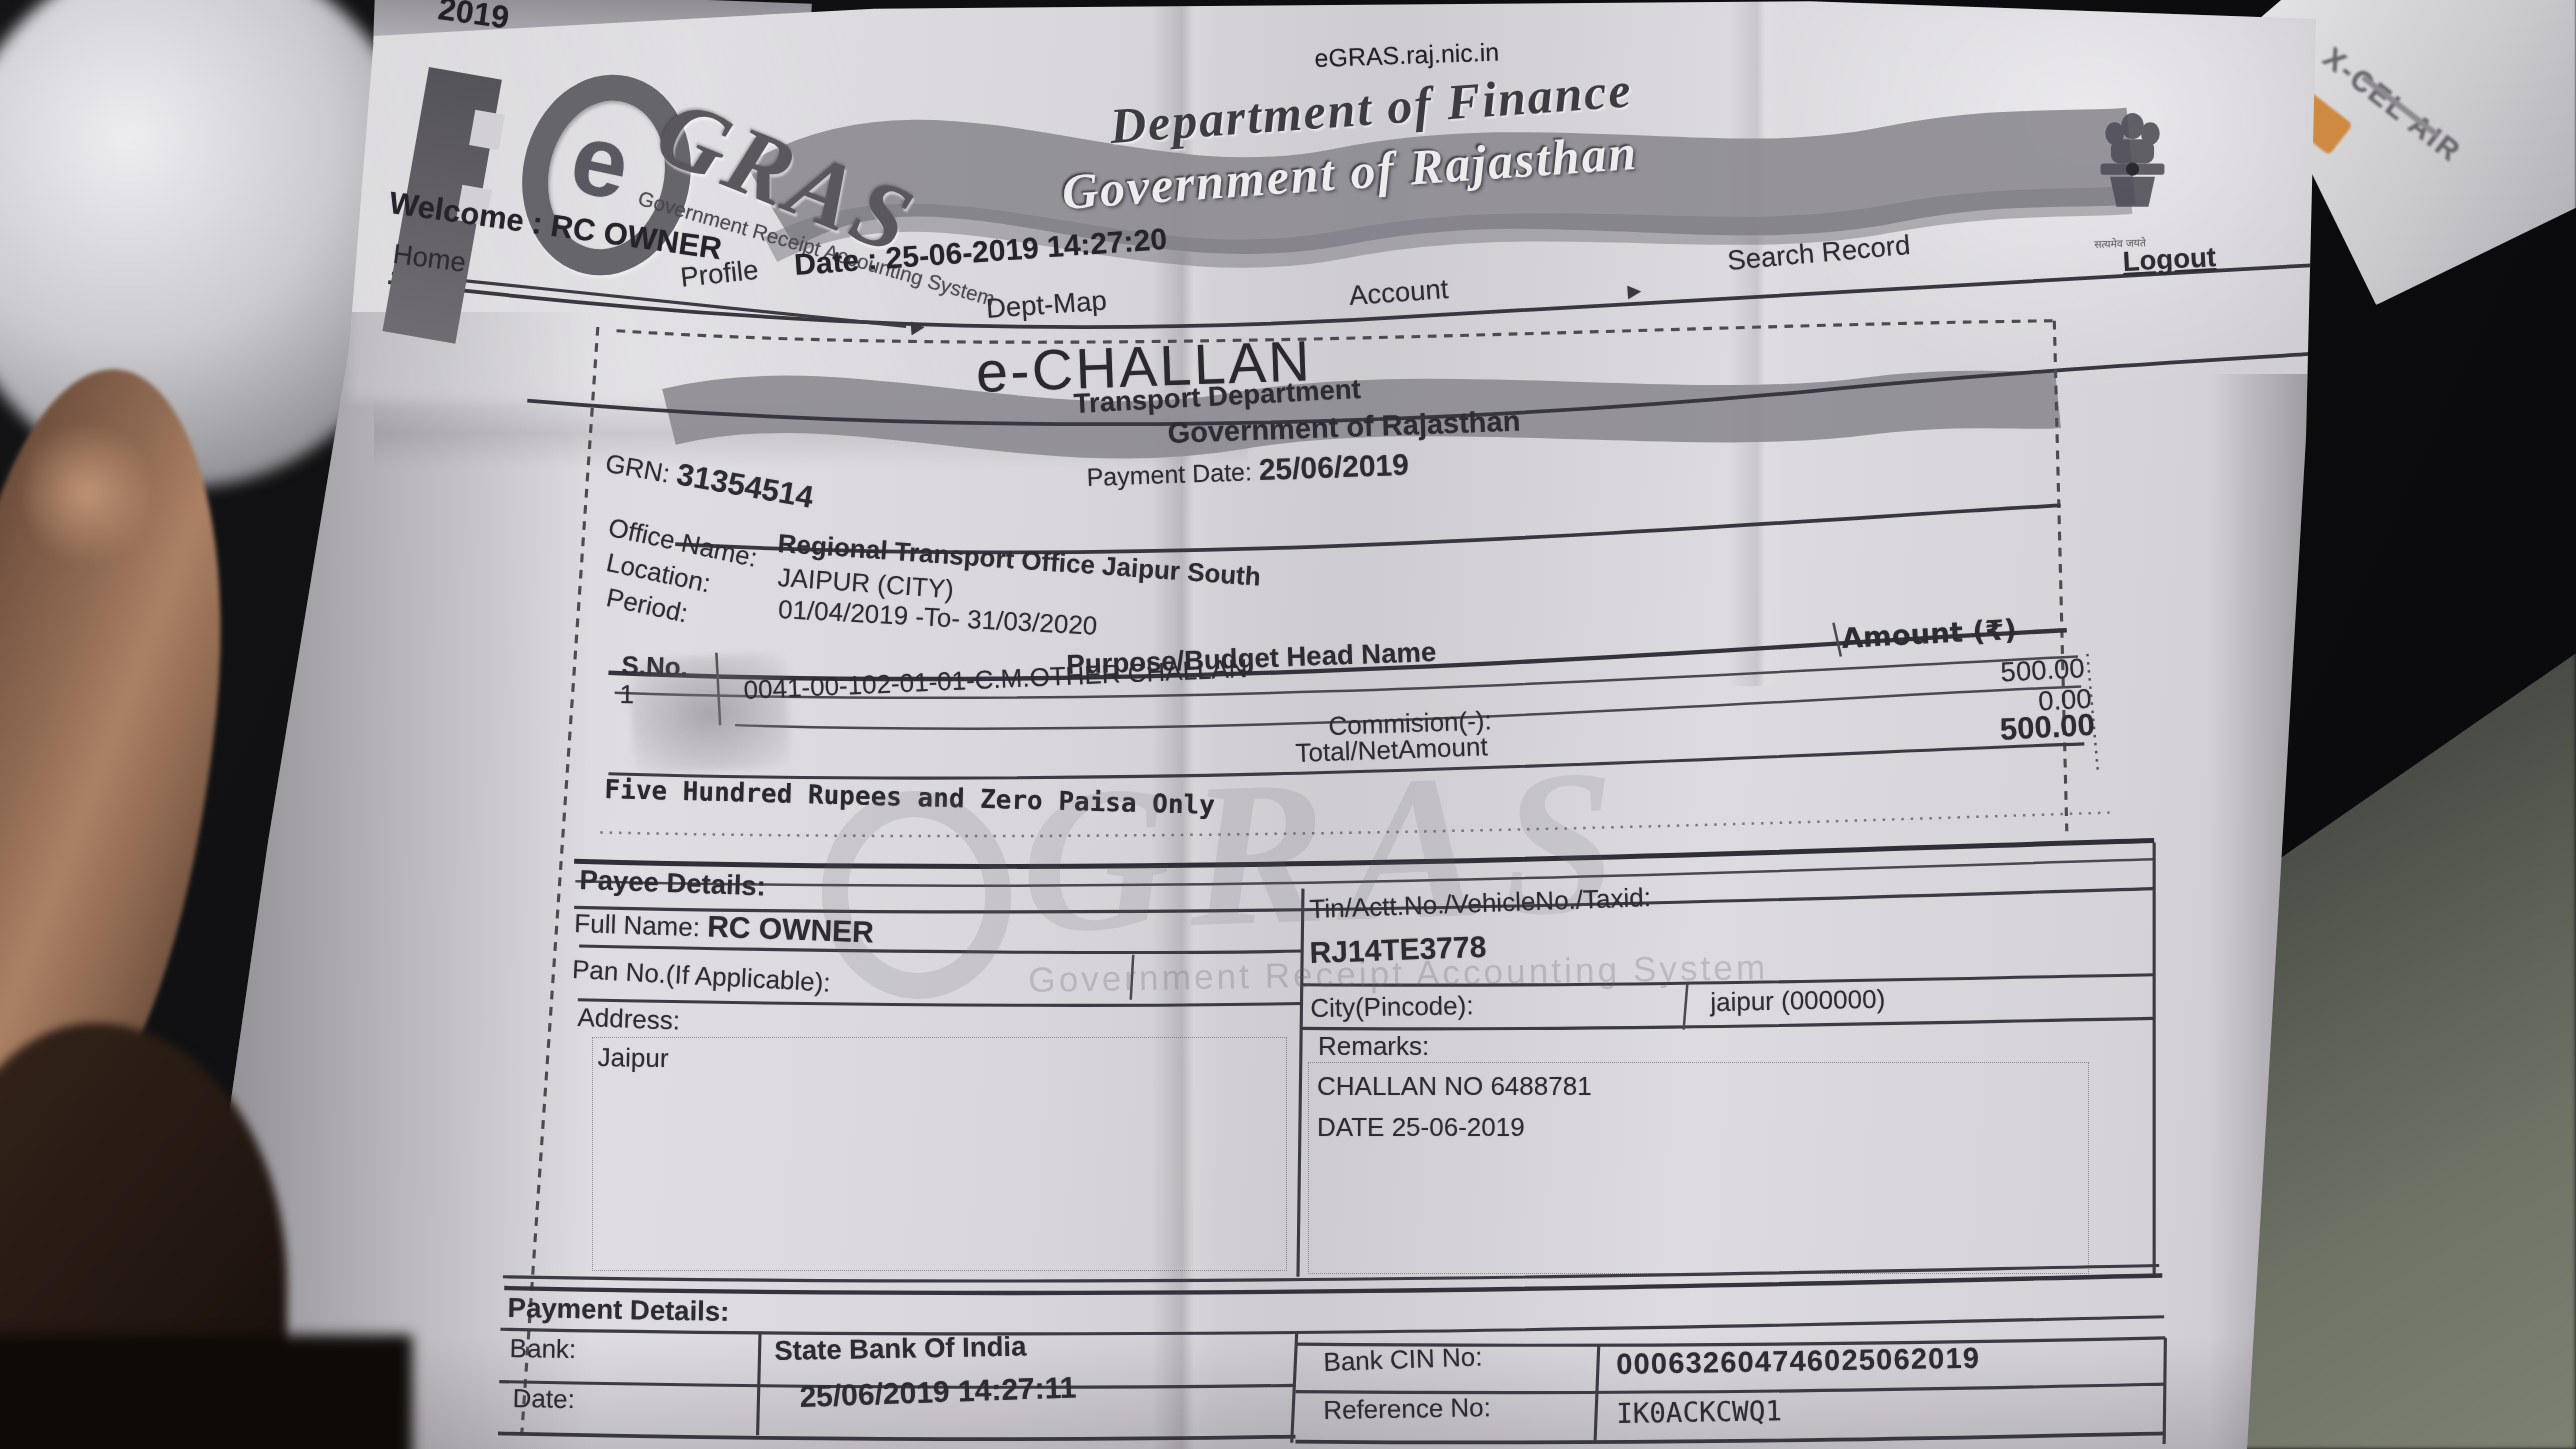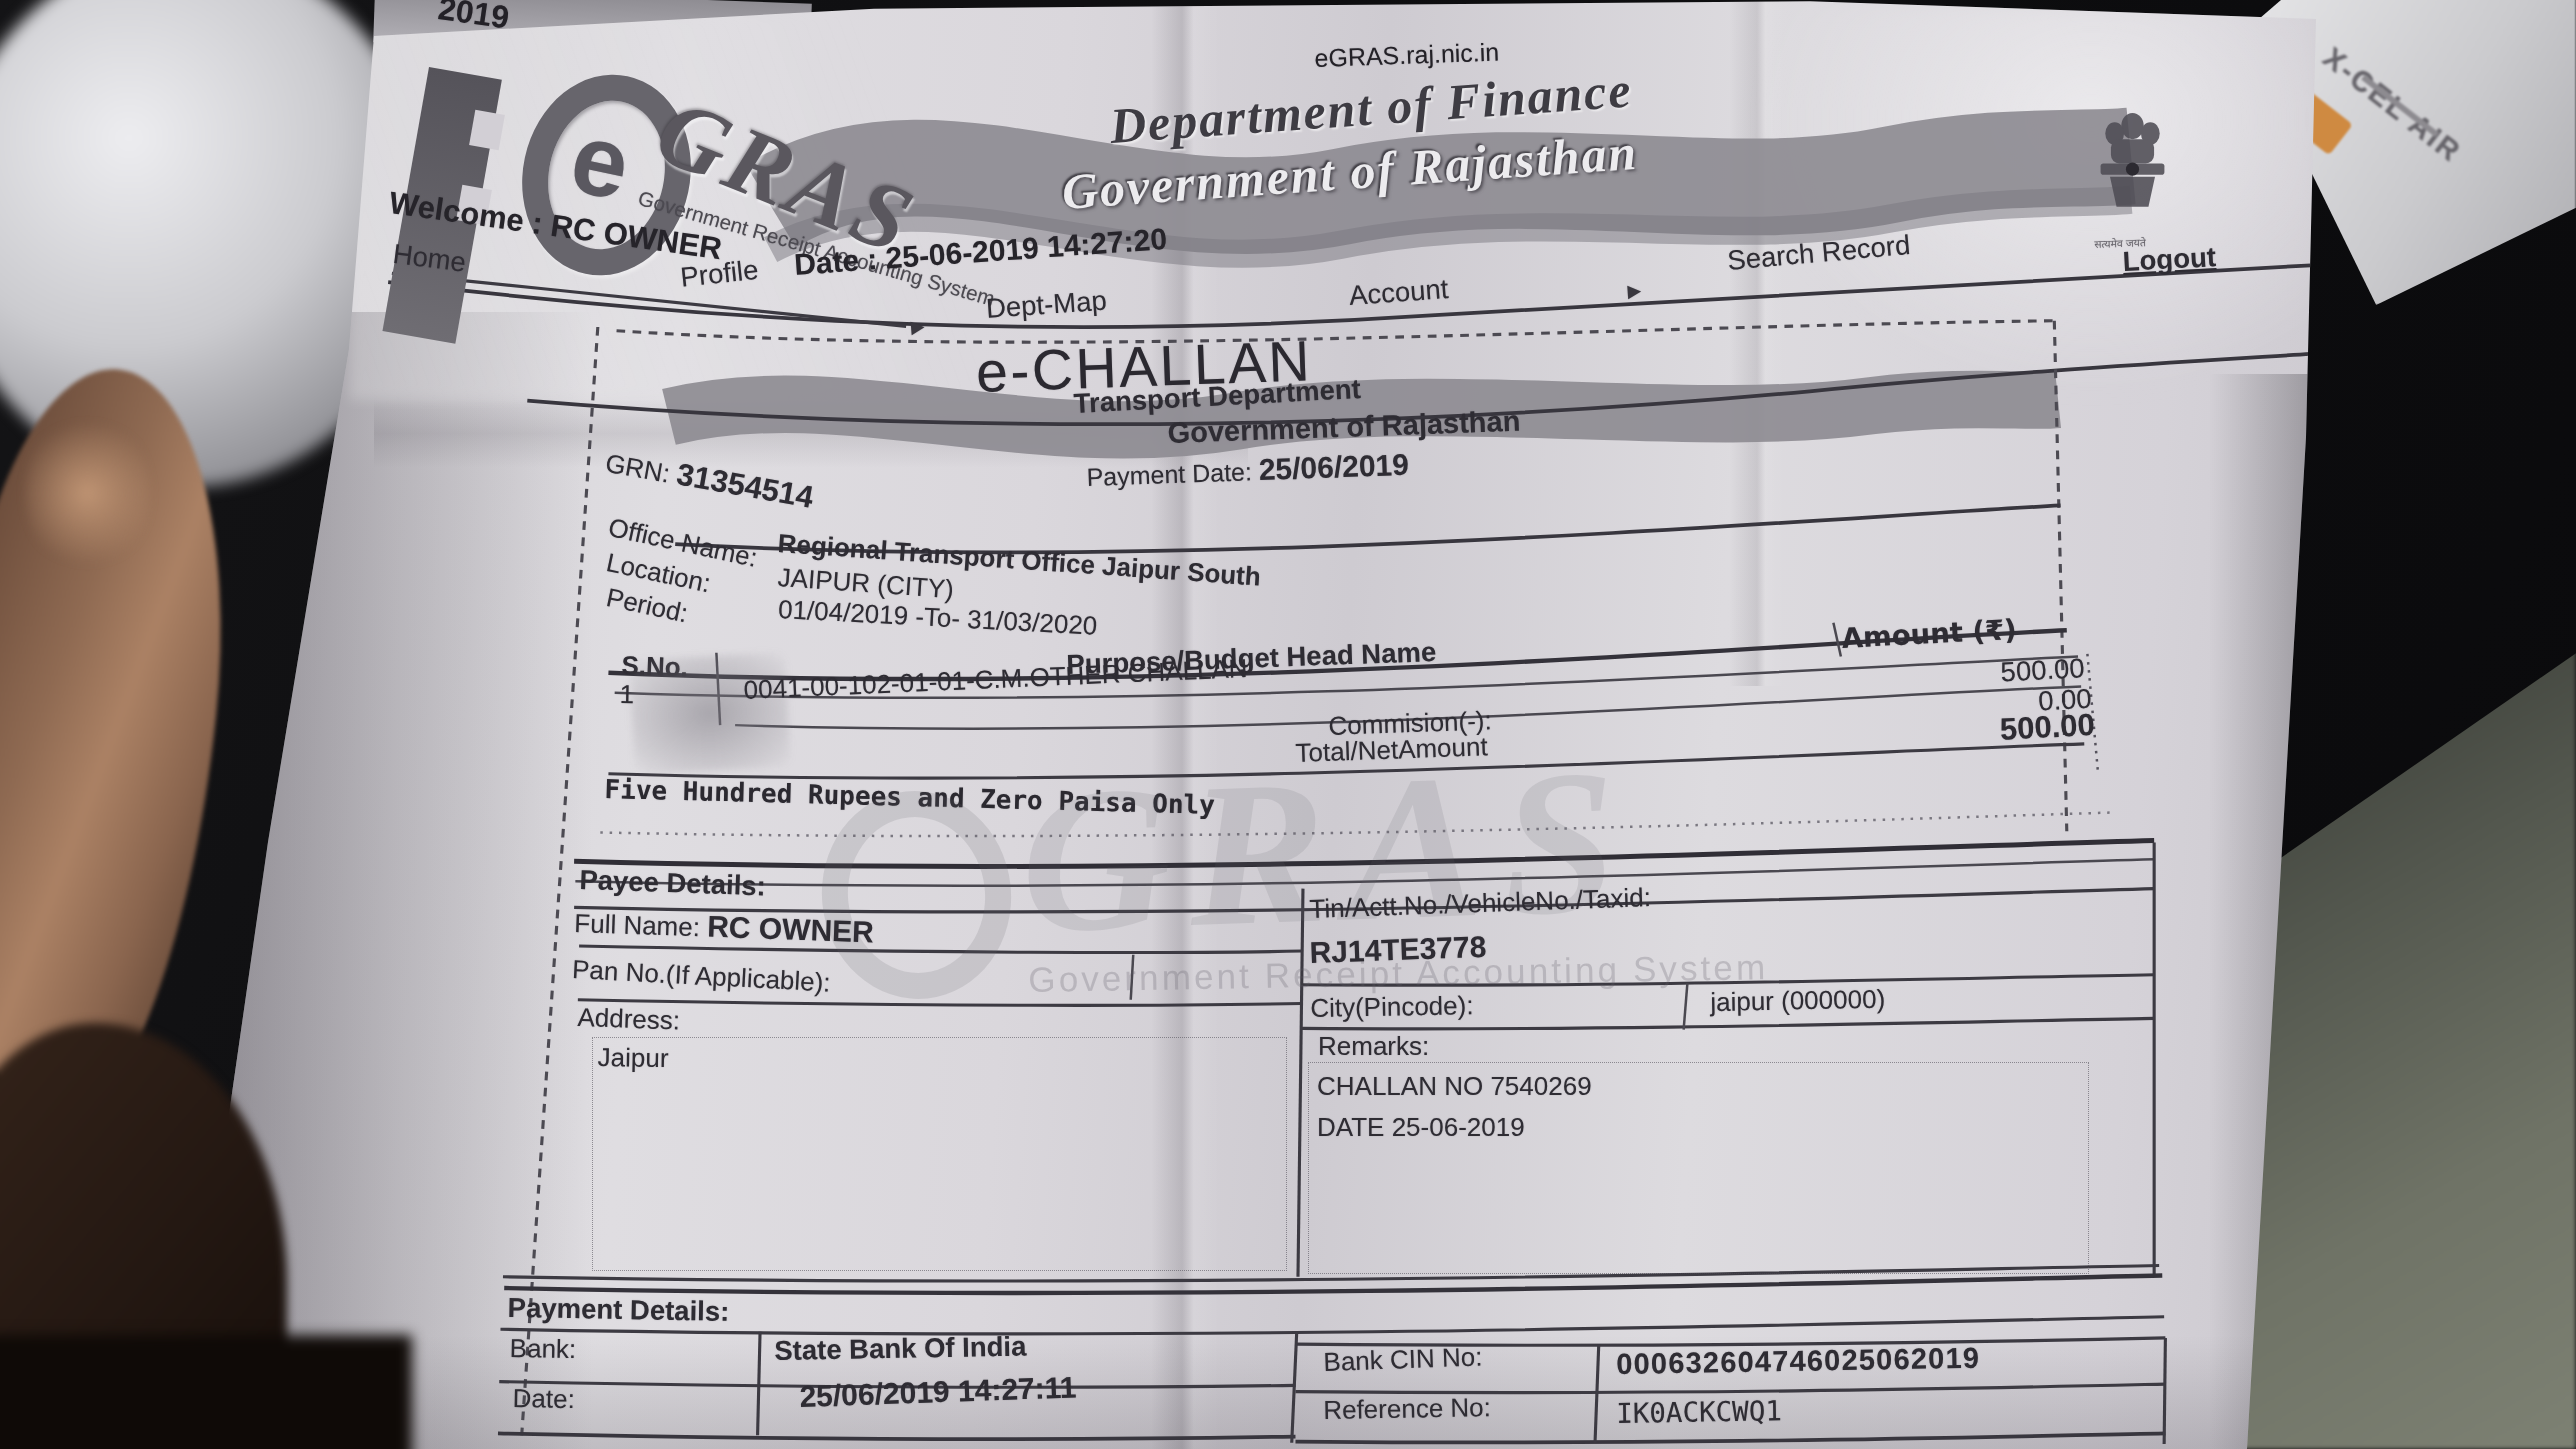--- a/index.html
+++ b/index.html
@@ -227,21 +227,21 @@
     <div class="t" style="left:1309px;top:894px;font-size:26px;transform:rotate(-2deg);">Tin/Actt.No./VehicleNo./Taxid:</div>
     <div class="t b" style="left:1309px;top:936px;font-size:30px;transform:rotate(-2deg);">RJ14TE3778</div>
     <div class="t" style="left:573px;top:954px;font-size:26px;transform:rotate(3deg);">Pan No.(If Applicable):</div>
     <div class="t" style="left:1310px;top:993px;font-size:26px;transform:rotate(-1deg);">City(Pincode):</div>
     <div class="t" style="left:1710px;top:987px;font-size:26px;transform:rotate(-1deg);">jaipur (000000)</div>
     <div class="t" style="left:578px;top:1002px;font-size:26px;transform:rotate(2deg);">Address:</div>
     <div class="dotbox" style="left:592px;top:1037px;width:693px;height:232px;"></div>
     <div class="t" style="left:598px;top:1042px;font-size:26px;transform:rotate(1deg);">Jaipur</div>
     <div class="t" style="left:1310px;top:1031px;font-size:26px;margin-left:8px;">Remarks:</div>
     <div class="dotbox" style="left:1308px;top:1062px;width:779px;height:210px;"></div>
-    <div class="t" style="left:1317px;top:1071px;font-size:26px;">CHALLAN NO 7540269</div>
+    <div class="t" style="left:1317px;top:1071px;font-size:26px;">CHALLAN NO 6488781</div>
     <div class="t" style="left:1317px;top:1112px;font-size:26px;">DATE 25-06-2019</div>
 
     <div class="t b" style="left:508px;top:1292px;font-size:27.5px;transform:rotate(1deg);">Payment Details:</div>
     <div class="t" style="left:510px;top:1333px;font-size:26px;transform:rotate(1deg);">Bank:</div>
     <div class="t b" style="left:774px;top:1335px;font-size:27.5px;transform:rotate(-1deg);">State Bank Of India</div>
     <div class="t" style="left:513px;top:1383px;font-size:26px;transform:rotate(1deg);">Date:</div>
     <div class="t b" style="left:799px;top:1380px;font-size:30px;transform:rotate(-2deg);">25/06/2019 14:27:11</div>
     <div class="t" style="left:1323px;top:1347px;font-size:26px;transform:rotate(-2deg);">Bank CIN No:</div>
     <div class="t b" style="left:1616px;top:1348px;font-size:29px;letter-spacing:1.2px;transform:rotate(-1deg);">000632604746025062019</div>
     <div class="t" style="left:1323px;top:1395px;font-size:26px;transform:rotate(-1deg);">Reference No:</div>

